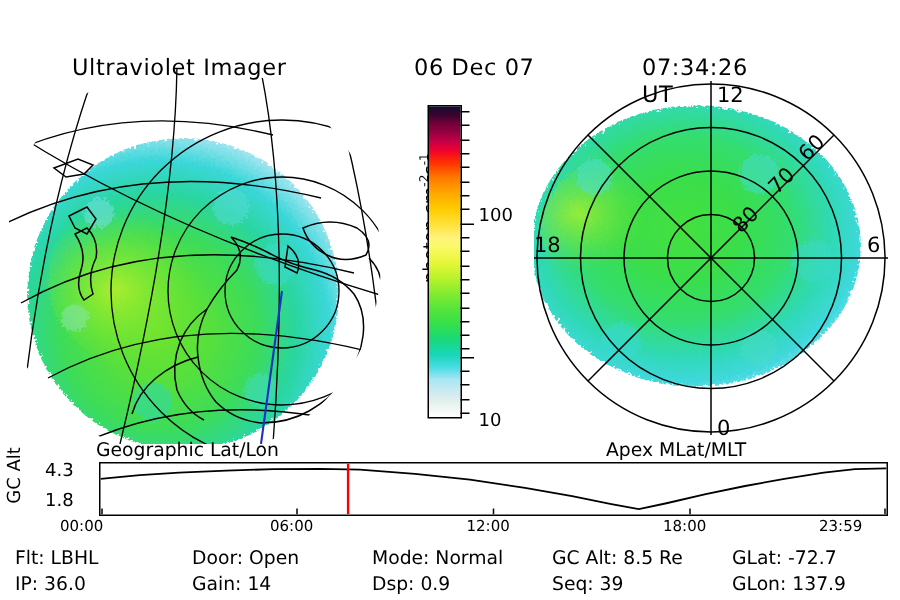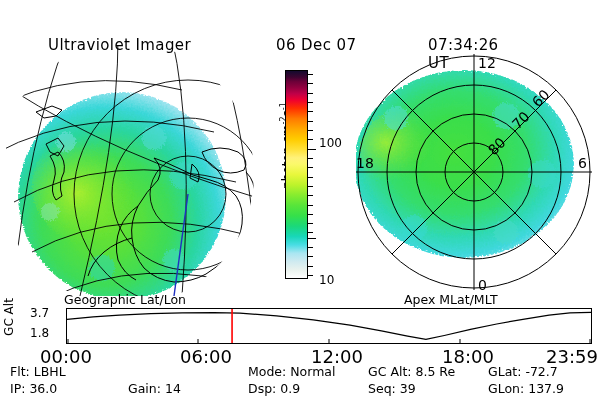--- a/index.html
+++ b/index.html
@@ -108,21 +108,21 @@
   #alt-top-label { left: 30px; top: 306px; }
   #alt-bot-label { left: 30px; top: 326px; }
   #alt-plot {
     left: 66px; top: 308px;
     width: 524px; height: 34px;
     border: 1px solid #000;
   }
   #alt-plot svg { display: block; }
 
   
-  .time-label { font-size: 18px; position: absolute; top: 346px; }
+  .time-label { font-size: 10px; position: absolute; top: 346px; }
 
   
   #status { left: 0; top: 364px; width: 600px; }
   .status-row { position: absolute; left: 0; width: 600px; height: 17px; padding-left: 32px; }
   #status-row-0 { top: 0px; }
   #status-row-1 { top: 17px; }
   .status-cell { position: absolute; font-size: 12.5px; white-space: nowrap; }
 </style>
 </head>
 <body>
@@ -305,21 +305,21 @@
     <text x="182" y="62" font-family="DejaVu Sans, sans-serif" font-size="14" transform="rotate(-45 182 62)">60</text>
     <text x="162" y="84" font-family="DejaVu Sans, sans-serif" font-size="14" transform="rotate(-45 162 84)">70</text>
     <text x="138" y="110" font-family="DejaVu Sans, sans-serif" font-size="14" transform="rotate(-45 138 110)">80</text>
   </svg>
 </div>
 
 <div class="abs panel-caption" id="geo-caption">Geographic Lat/Lon</div>
 <div class="abs panel-caption" id="apex-caption">Apex MLat/MLT</div>
 
 <div id="alt-axis-title">GC Alt</div>
-<div class="abs alt-tick-label" id="alt-top-label">3.7</div>
+<div class="abs alt-tick-label" id="alt-top-label">4.3</div>
 <div class="abs alt-tick-label" id="alt-bot-label">1.8</div>
 
 <div id="alt-plot" class="abs">
   <svg width="524" height="34" viewBox="0 0 524 34" preserveAspectRatio="none">
     <polyline id="alt-curve" fill="none" stroke="#000000" stroke-width="1.2" points="0.0,10.3 26.2,7.8 52.4,6.1 83.8,4.7 115.3,3.8 146.7,3.6 172.9,4.1 209.6,6.9 246.3,10.8 283.0,16.2 314.4,21.8 340.6,27.1 358.9,30.4 377.3,26.5 403.5,20.4 429.7,15.0 455.9,10.3 482.1,6.1 503.0,3.8 524.0,3.3"></polyline>
     <g id="alt-bottom-ticks">
         <line x1="1" x2="1" y1="30" y2="34" stroke="#000" stroke-width="1"></line>
         <line x1="131" x2="131" y1="30" y2="34" stroke="#000" stroke-width="1"></line>
         <line x1="262" x2="262" y1="30" y2="34" stroke="#000" stroke-width="1"></line>
         <line x1="393" x2="393" y1="30" y2="34" stroke="#000" stroke-width="1"></line>
@@ -333,20 +333,21 @@
     <div class="time-label" style="left: 40px;">00:00</div>
     <div class="time-label" style="left: 180px; text-align: center;">06:00</div>
     <div class="time-label" style="left: 311px;">12:00</div>
     <div class="time-label" style="left: 442px;">18:00</div>
     <div class="time-label" style="left: 546px;">23:59</div>
   </div>
 
 <div id="status" class="abs">
   <div class="status-row" id="status-row-0">
       <div class="status-cell" style="left: 10px;">Flt: LBHL</div>
+      <div class="status-cell" style="left: 128px;">Door: Open</div>
       <div class="status-cell" style="left: 248px; text-align: right;">Mode: Normal</div>
       <div class="status-cell" style="left: 368px;">GC Alt: 8.5 Re</div>
       <div class="status-cell" style="left: 488px;">GLat: -72.7</div>
     </div>
   <div class="status-row" id="status-row-1">
       <div class="status-cell" style="left: 10px;">IP: 36.0</div>
       <div class="status-cell" style="left: 128px;">Gain: 14</div>
       <div class="status-cell" style="left: 248px;">Dsp:   0.9</div>
       <div class="status-cell" style="left: 368px;">Seq: 39</div>
       <div class="status-cell" style="left: 488px;">GLon: 137.9</div>

